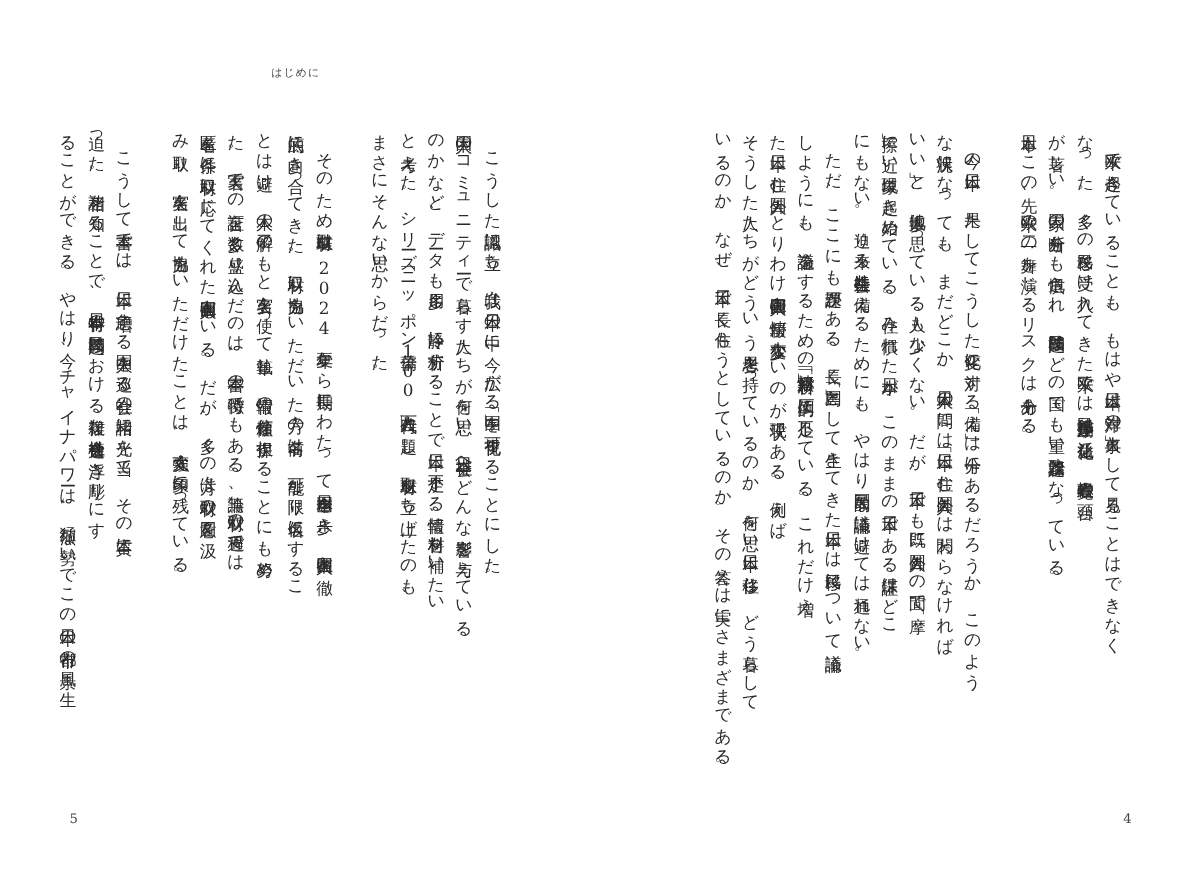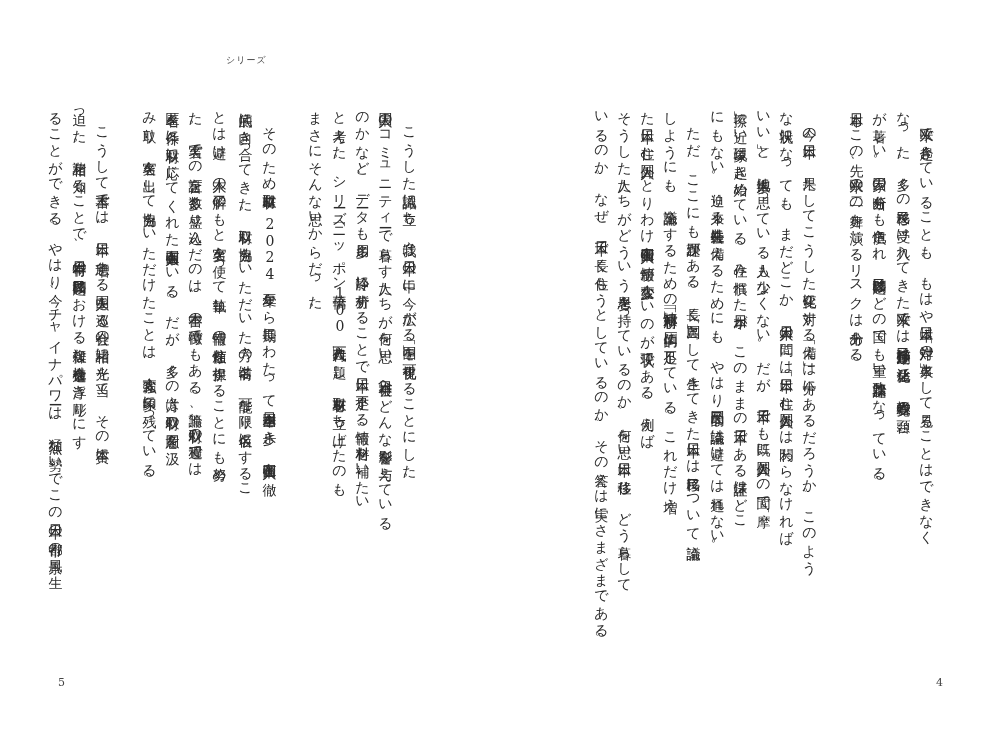--- a/index.html
+++ b/index.html
@@ -17,21 +17,21 @@
   .col.indent { top: 117px; }
   .folio { position: absolute; top: 676px; font-size: 11px; color: #444; }
   .folio-left { left: 58px; }
 </style>
 </head>
 <body>
 
 <div class="spread">
 
   <div class="page page-left">
-    <div class="running-head">シリーズ</div>
+    <div class="running-head">はじめに</div>
     <div id="left-cols">
         <div class="col indent" style="left: 402px;">こうした認識に立ち、我々は日本の中に今、広がる「中国」を可視化することにした。</div>
         <div class="col" style="left: 378px;">中国人のコミュニティーで暮らす人たちが何を思い、日本社会へどんな影響を与えている</div>
         <div class="col" style="left: 355px;">のかなど、データも多用し、冷静に分析することで日本に不足する情報、材料を補いたい</div>
         <div class="col" style="left: 332px;">と考えた。シリーズ「ニッポン華僑100万人時代」と題し、取材班を立ち上げたのも、</div>
         <div class="col" style="left: 308px;">まさにそんな思いからだった。</div>
         <div class="col indent" style="left: 262px;">そのため取材班は、2024年夏から長期にわたって日本全国を歩き、在留中国人と徹</div>
         <div class="col" style="left: 238px;">底的に向き合ってきた。取材に協力をいただいた方々の名前は、可能な限り仮名にするこ</div>
         <div class="col" style="left: 212px;">とは避け、本人の了解のもと実名を使って執筆し、情報の信頼性を担保することにも努め</div>
         <div class="col" style="left: 188px;">た。実名での証言を数多く盛り込んだのは、本書の特徴でもある。無論、取材の過程では</div>

